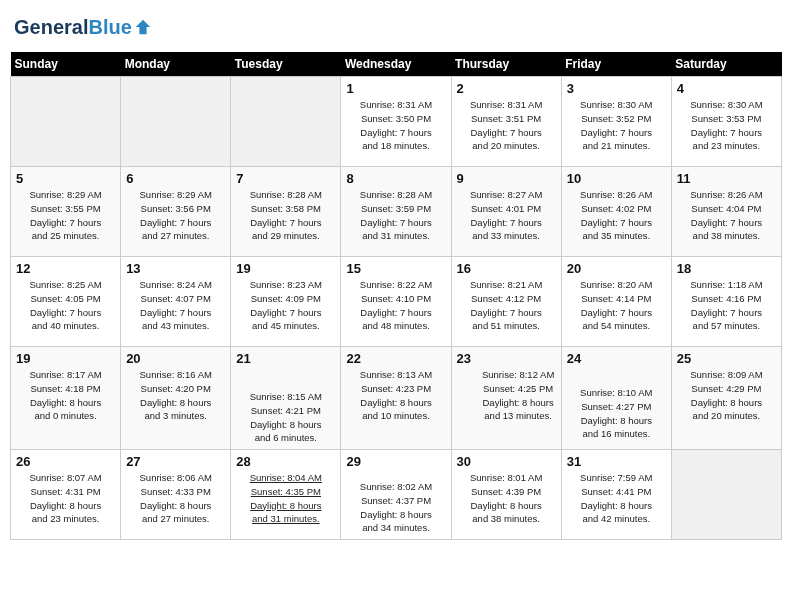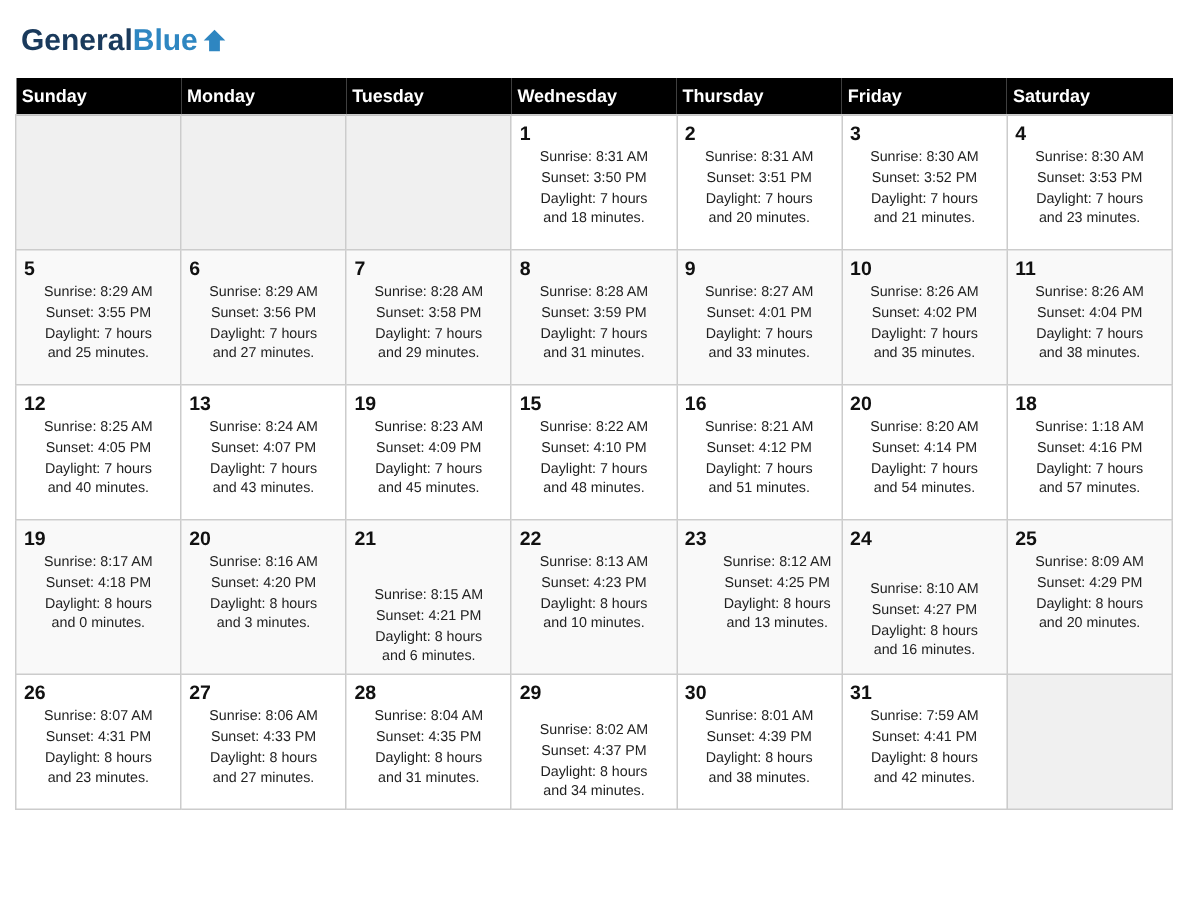--- a/index.html
+++ b/index.html
@@ -318,21 +318,21 @@
         </td>
         <td>
           <div class="day-number">27</div>
           <div class="day-info" style="white-space: pre-line;">Sunrise: 8:06 AM
 Sunset: 4:33 PM
 Daylight: 8 hours
 and 27 minutes.</div>
         </td>
         <td>
           <div class="day-number">28</div>
-          <div class="day-info" style="white-space: pre-line;">Sunrise: 8:04 AM
+          <div class="day-info" style="white-space: pre-line; text-decoration: underline;">Sunrise: 8:04 AM
 Sunset: 4:35 PM
 Daylight: 8 hours
 and 31 minutes.</div>
         </td>
         <td>
           <div class="day-number">29</div>
           <div class="day-info" style="white-space: pre-line; margin-top: 11px;">Sunrise: 8:02 AM
 Sunset: 4:37 PM
 Daylight: 8 hours
 and 34 minutes.</div>

